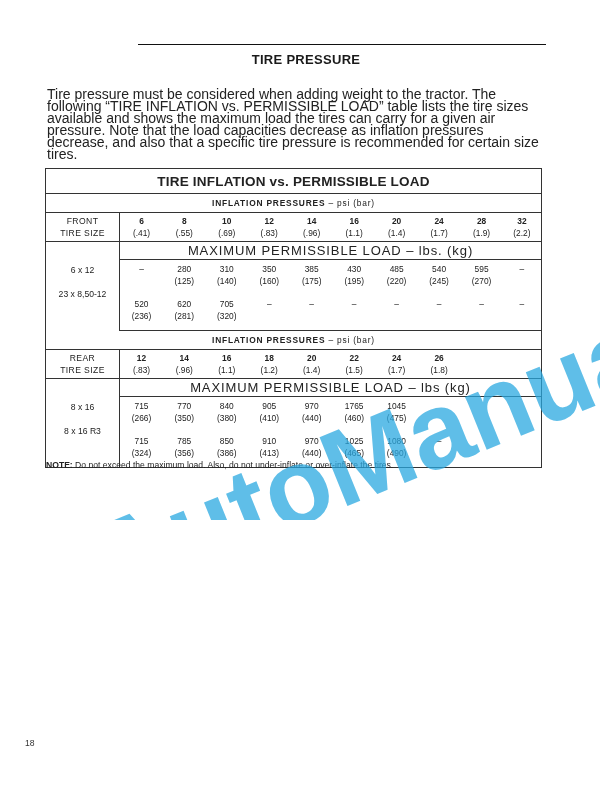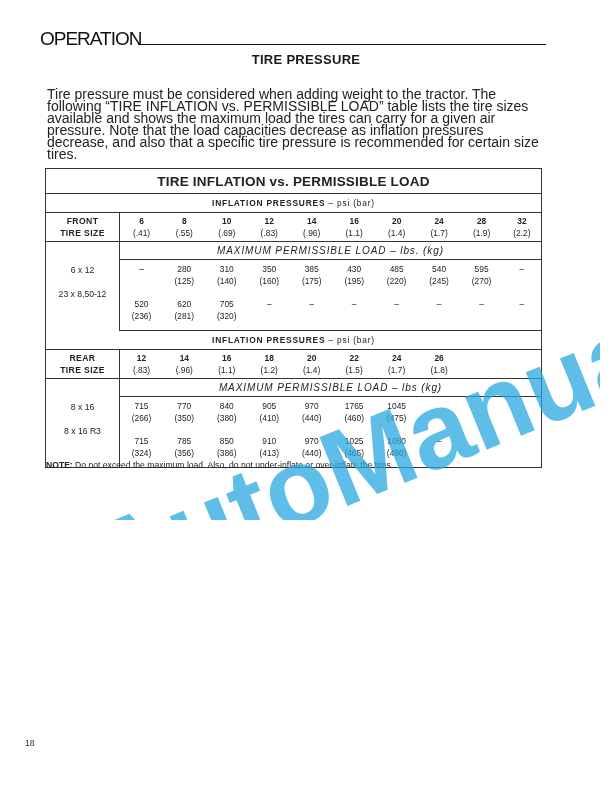--- a/index.html
+++ b/index.html
@@ -9,38 +9,37 @@
   .header-title { position:absolute; left:0; top:0; font-size:19px; letter-spacing:-1px; font-family:"Liberation Sans", sans-serif; color:#111; }
   .header-rule { position:absolute; left:98px; right:0; top:16px; border-bottom:1.5px solid #111; }
   .section-title { position:absolute; left:0; width:612px; top:52px; text-align:center; font-weight:bold; font-size:13px; letter-spacing:0.3px; }
   .intro { position:absolute; left:47px; top:88px; width:500px; font-size:14px; line-height:12px; color:#222; }
   table.tire { position:absolute; left:45px; top:168px; width:497px; border-collapse:collapse; border:1.2px solid #333;
                font-size:8.4px; color:#222; }
   table.tire td { padding:0; text-align:center; vertical-align:middle; }
   .t-title { font-weight:bold; font-size:13.5px; height:24px; border-bottom:1.2px solid #333; letter-spacing:0.2px; }
   .t-sub { height:18px; border-bottom:1.2px solid #333; letter-spacing:0.8px; font-size:8.4px; }
   .t-sub .bold { font-weight:bold; }
-  .lbl { width:73px; border-right:1.2px solid #333; font-weight:bold; font-size:8.6px; line-height:12px; letter-spacing:0.4px; }
+  .lbl { width:73px; border-right:1.2px solid #333; font-weight:normal; font-size:8.6px; line-height:12px; letter-spacing:0.4px; }
   .hdrrow td { height:28px; border-bottom:1.2px solid #333; line-height:12px; }
   .hdrrow td.v { font-weight:bold; }
   .hdrrow td.v .b { font-weight:normal; }
-  .maxrow td.m { height:17px; border-bottom:1.2px solid #333; letter-spacing:0.9px; font-size:10px;font-style:italic; }
+  .maxrow td.m { height:17px; border-bottom:1.2px solid #333; letter-spacing:0.9px; font-size:13px; }
   .size { border-right:1.2px solid #333; font-size:8.6px; vertical-align:top !important; padding-top:4px !important; }
   .datarow td { line-height:12px; height:32px; }
   .datarow td.val { vertical-align:top; padding-top:3px; }
   .note { position:absolute; left:46px; top:460px; font-size:8.6px; color:#222; }
   .note b { font-weight:bold; }
   .page-no { position:absolute; left:25px; top:738px; font-size:8.6px; color:#333; }
   .watermark { position:absolute; left:40px; top:260px; width:560px; height:260px; pointer-events:none; }
 </style>
 </head>
 <body>
 
 <div class="header">
-  <span class="header-title">OPERATION</span>
   <div class="header-rule"></div>
 </div>
 
 <div class="section-title">TIRE PRESSURE</div>
 <div class="intro">Tire pressure must be considered when adding weight to the tractor. The following “TIRE INFLATION vs. PERMISSIBLE LOAD” table lists the tire sizes available and shows the maximum load the tires can carry for a given air pressure. Note that the load capacities decrease as inflation pressures decrease, and also that a specific tire pressure is recommended for certain size tires.</div>
 
 <table class="tire">
   <tbody id="tbody">
     <tr>
         <td colspan="11" class="t-title">TIRE INFLATION vs. PERMISSIBLE LOAD</td>

